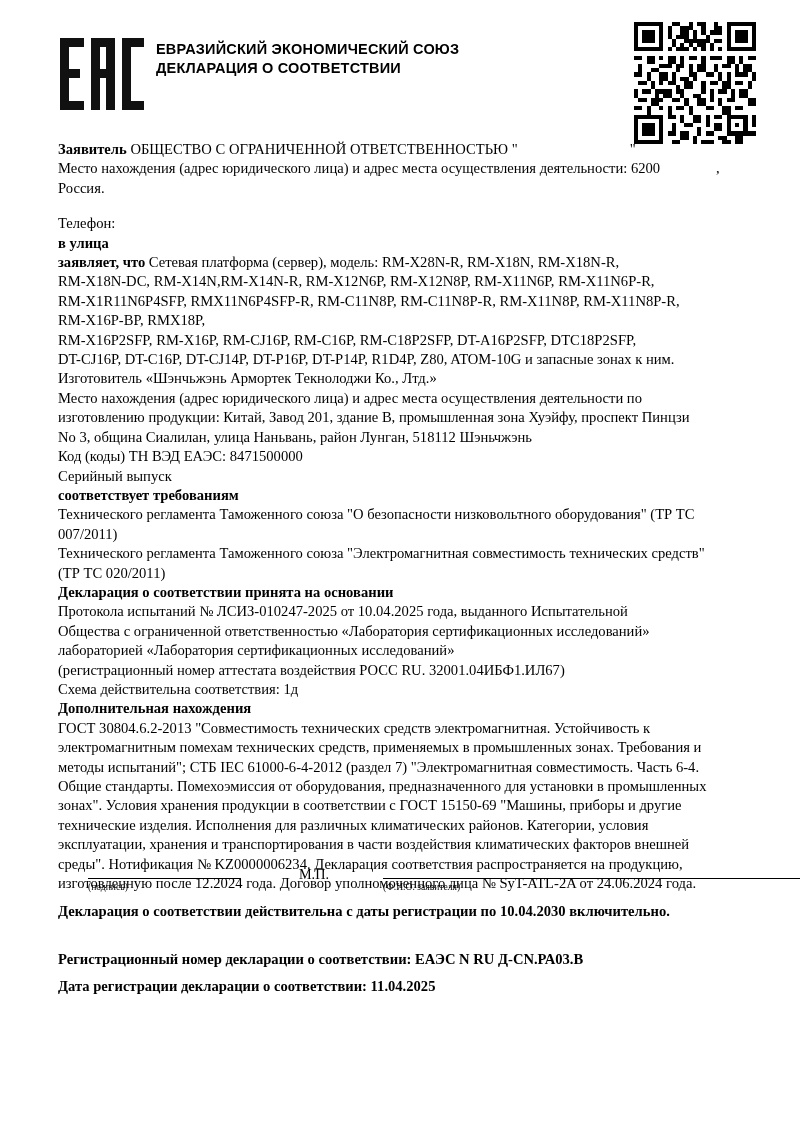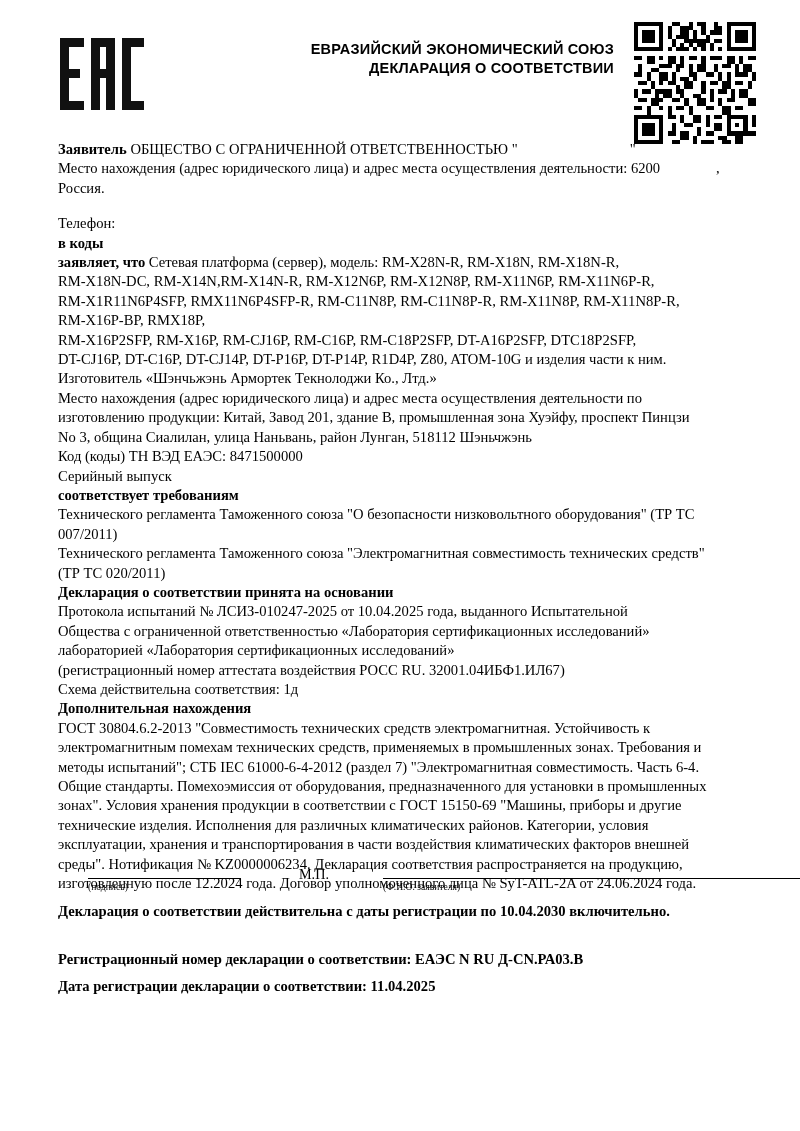--- a/index.html
+++ b/index.html
@@ -37,24 +37,24 @@
     position: absolute;
     left: 58px;
     top: 14px;
     width: 88px;
     height: 76px;
   }
   .eac-mark svg { display: block; }
 
   .header-title {
     position: absolute;
-    left: 164px;
+    left: 156px;
     top: 18px;
     width: 450px;
-    text-align: right;
+    text-align: left;
     font-family: "Liberation Sans", "DejaVu Sans", sans-serif;
     font-weight: bold;
     font-size: 14.5px;
     line-height: 19px;
     letter-spacing: 0.2px;
   }
   .header-title .t-line { display: block; }
 
   .qr {
     position: absolute;
@@ -324,32 +324,32 @@
     </p>
     <p class="para">
       <span>Место нахождения (адрес юридического лица) и адрес места осуществления деятельности:</span>
       <span>6200</span><span class="redact-mid"></span><span>,</span>
       <span>Россия.</span>
     </p>
 
     <div class="gap-md"></div>
 
     <p class="para">Телефон:</p>
-    <p class="para b">в коды</p>
+    <p class="para b">в улица</p>
 
     <p class="para">
       <span class="b">заявляет, что</span>
       <span>Сетевая платформа (сервер), модель:</span>
       <span>RM-X28N-R, RM-X18N, RM-X18N-R,</span>
     </p>
     <p class="para">RM-X18N-DC, RM-X14N,RM-X14N-R, RM-X12N6P, RM-X12N8P, RM-X11N6P, RM-X11N6P-R,</p>
     <p class="para">RM-X1R11N6P4SFP, RMX11N6P4SFP-R, RM-C11N8P, RM-C11N8P-R, RM-X11N8P, RM-X11N8P-R,</p>
     <p class="para">RM-X16P-BP, RMX18P,</p>
     <p class="para">RM-X16P2SFP, RM-X16P, RM-CJ16P, RM-C16P, RM-C18P2SFP, DT-A16P2SFP, DTC18P2SFP,</p>
-    <p class="para">DT-CJ16P, DT-C16P, DT-CJ14P, DT-P16P, DT-P14P, R1D4P, Z80, ATOM-10G и изделия части к ним.</p>
+    <p class="para">DT-CJ16P, DT-C16P, DT-CJ14P, DT-P16P, DT-P14P, R1D4P, Z80, ATOM-10G и запасные зонах к ним.</p>
 
     <p class="para">
       <span>Изготовитель</span>
       <span>«Шэнчьжэнь Армортек Текнолоджи Ко., Лтд.»</span>
     </p>
     <p class="para">Место нахождения (адрес юридического лица) и адрес места осуществления деятельности по</p>
     <p class="para">изготовлению продукции: Китай, Завод 201, здание В, промышленная зона Хуэйфу, проспект Пинцзи</p>
     <p class="para">No 3, община Сиалилан, улица Наньвань, район Лунган, 518112 Шэньчжэнь</p>
 
     <p class="para">

